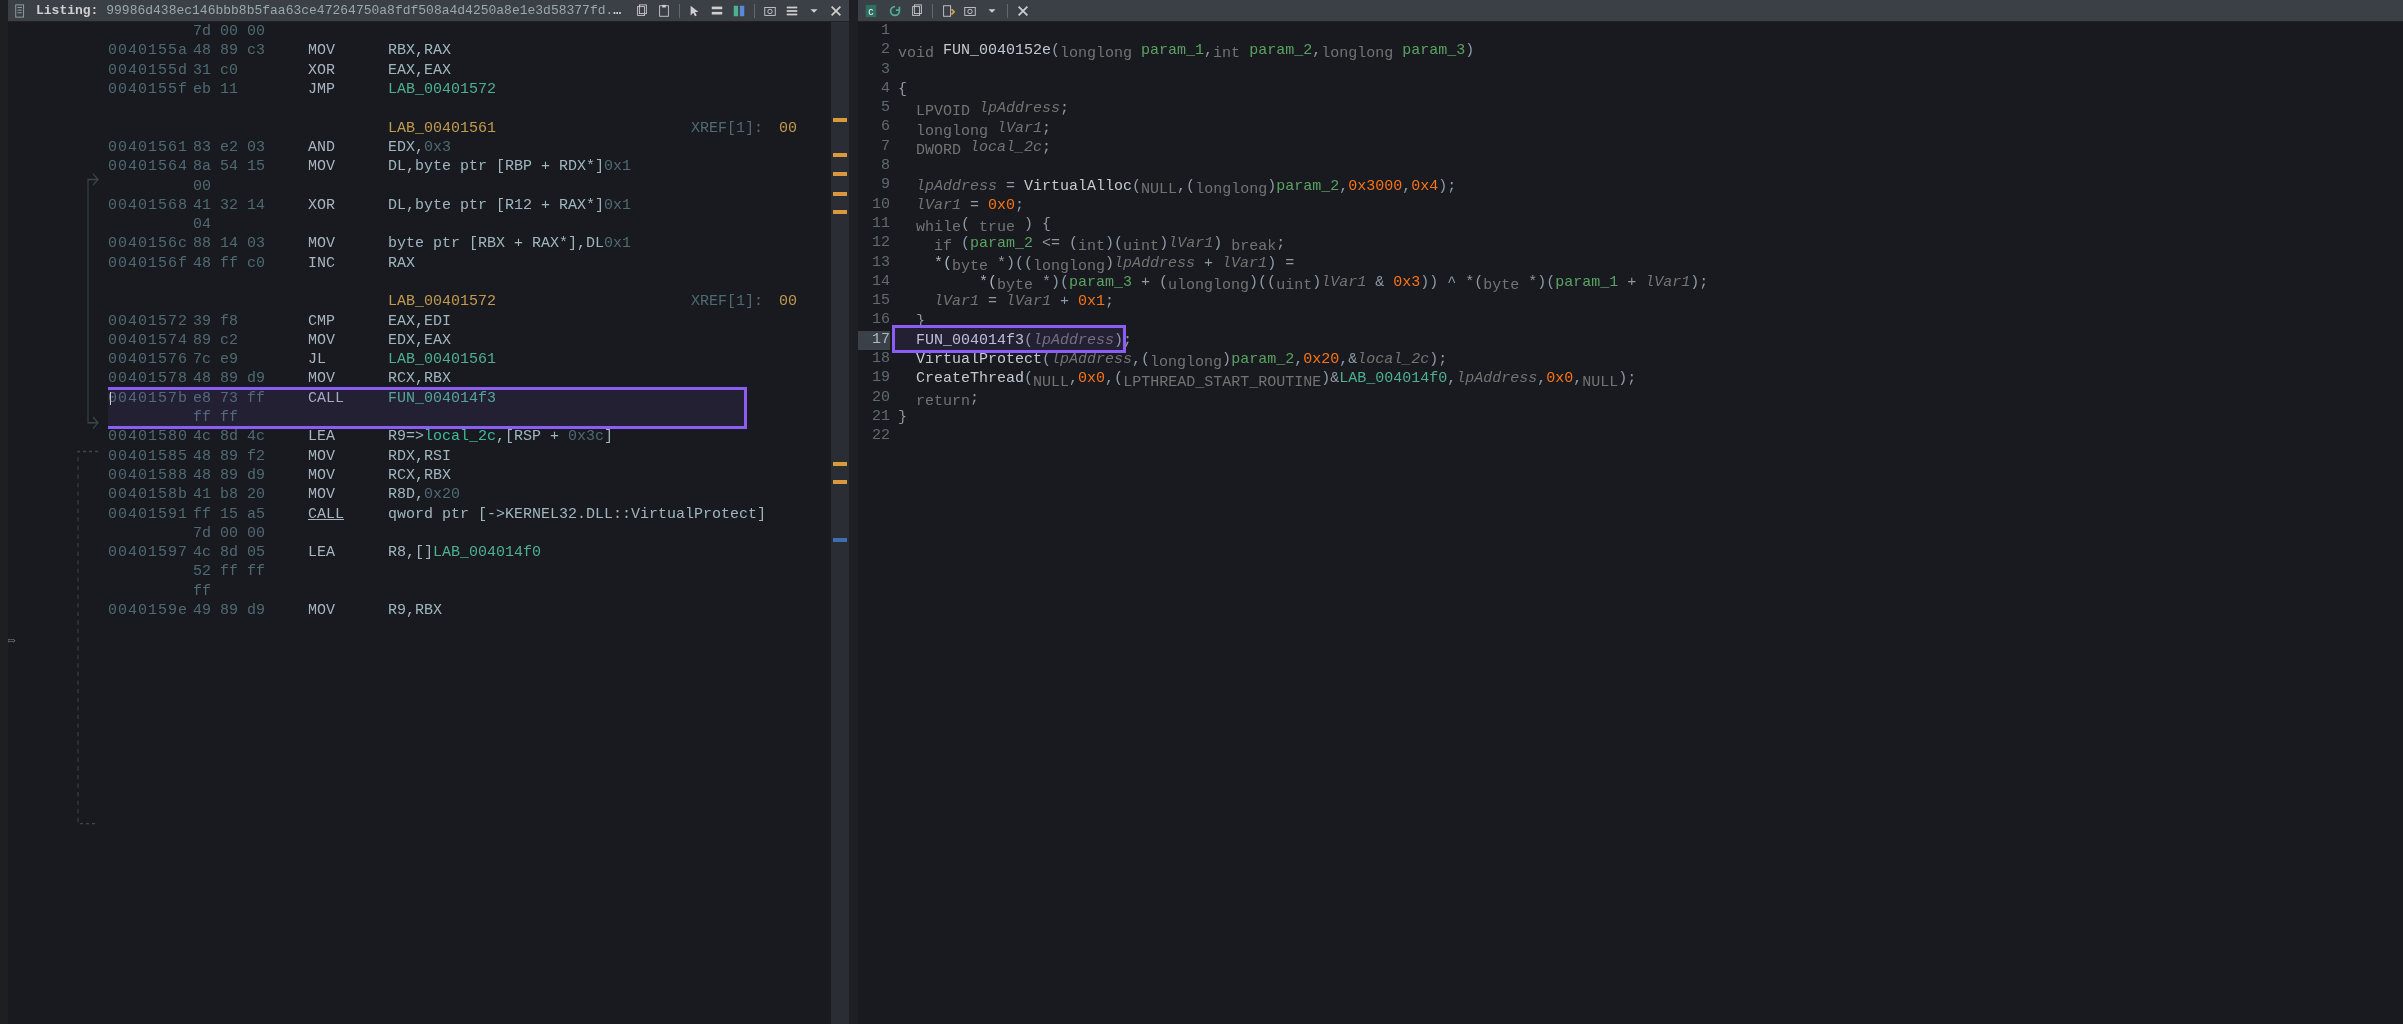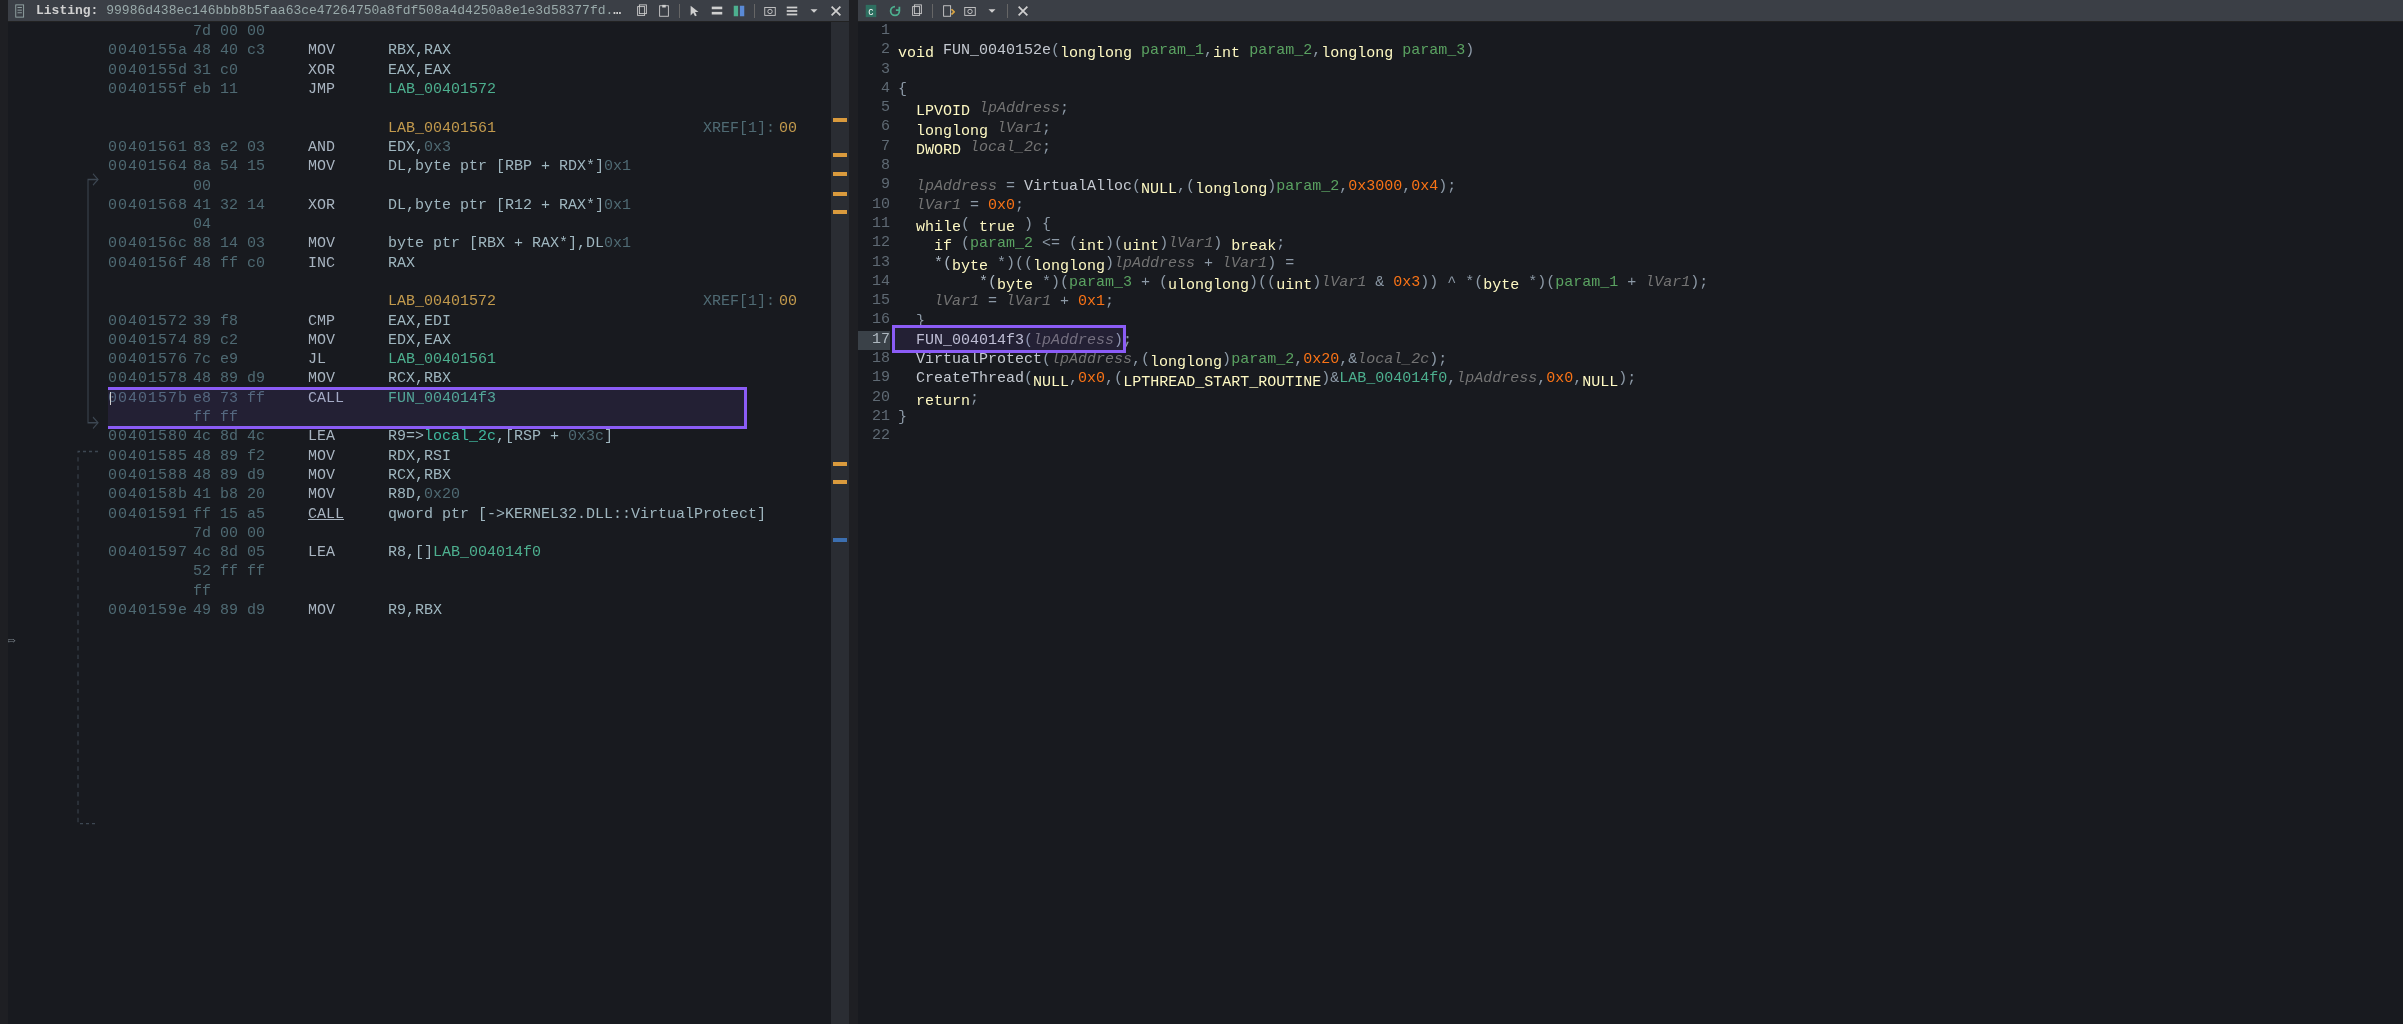--- a/index.html
+++ b/index.html
@@ -24,41 +24,41 @@
 .asm-line { display:flex; height:19.3px; align-items:center; white-space:pre; }
 .addr  { width:85px; color:#4f6a73; letter-spacing:1px; }
 .bytes { width:115px; color:#4f6a73; }
 .mnem  { width:80px; color:#a8b4c0; }
 .ops   { color:#a8b4c0; }
 .ops .reg  { color:#9fb6bf;text-align:center; }
 .ops .lit  { color:#4f6a73; }
 .ops .link { color:#4db08f; }
 .ops .type { color:#3fb89e; }
 .lab-title { color:#c29a4d; }
-.xref { color:#4f6a73; position:absolute; right:56px; }
+.xref { color:#4f6a73; position:absolute; right:68px; }
 .xref2 { color:#c29a4d; position:absolute; right:34px; }
 .mnem.und { text-decoration:underline; }
 
 .sel-box { position:absolute; border:3px solid #8b5cf6; background:rgba(139,92,246,0.10);
   pointer-events:none; }
 .cursor-dot { position:absolute; width:1px; height:13px; background:#d0d0d0; }
 
 
 .ovstrip { width:18px; background:#2a2d33; position:relative; }
 .ovstrip .mk { position:absolute; left:2px; right:2px; height:4px; }
 
 
 .decompile-panel { flex:1; height:100%; display:flex; flex-direction:column; background:#181a1f; }
 .decomp-body { flex:1; display:flex; overflow:hidden; }
 .gutter { width:40px; text-align:right; padding-right:8px; background:#181a1f; color:#5f6a74; }
 .gutter div { height:19.3px; }
 .gutter .curline { background:#3a4148; color:#aeb8c0; }
 .code { flex:1; background:#181a1f; position:relative; }
 .code-line { height:19.3px; display:flex; align-items:center; white-space:pre; }
-.tok-kw      { color:#fef9c3;margin-top:6px; }
+.tok-kw      { color:#737373;margin-top:6px; }
 .tok-fn      { color:#c4c9d1; }
 .tok-param   { color:#5aa261; }
 .tok-var     { color:#737373;font-style:italic; }
 .tok-num     { color:#f97316; }
 .tok-id      { color:#a8b4c0; }
 .tok-punc    { color:#8c99a6; }
 .tok-link    { color:#4db08f; }
 
 
 .far-left { width:8px; background:#1e1f23; }
@@ -154,21 +154,21 @@
           <path d="M90 110 L80 110 L80 280 L90 280"></path>
           <path class="dash" d="M90 300 L70 300 L70 560 L90 560"></path>
           <path d="M85 106 l5 4 l-5 4"></path>
           <path d="M85 276 l5 4 l-5 4"></path>
         </svg>
         <span class="resize-glyph">⇔</span>
       </div>
 
       <div class="asm-col" id="asm-col">
           <div class="asm-line"><span class="addr"></span><span class="bytes">7d 00 00</span><span class="mnem"></span><span class="ops"></span></div>
-          <div class="asm-line"><span class="addr">0040155a</span><span class="bytes">48 40 c3</span><span class="mnem">MOV</span><span class="ops"><span class="reg">RBX,RAX</span></span></div>
+          <div class="asm-line"><span class="addr">0040155a</span><span class="bytes">48 89 c3</span><span class="mnem">MOV</span><span class="ops"><span class="reg">RBX,RAX</span></span></div>
           <div class="asm-line"><span class="addr">0040155d</span><span class="bytes">31 c0</span><span class="mnem">XOR</span><span class="ops"><span class="reg">EAX,EAX</span></span></div>
           <div class="asm-line"><span class="addr">0040155f</span><span class="bytes">eb 11</span><span class="mnem">JMP</span><span class="ops"><span class="link">LAB_00401572</span></span></div>
           <div class="asm-line"></div>
           <div class="asm-line"><span class="addr"></span><span class="bytes"></span><span class="mnem"></span><span class="lab-title">LAB_00401561</span><span class="xref">XREF[1]:</span><span class="xref2">00</span></div>
           <div class="asm-line"><span class="addr">00401561</span><span class="bytes">83 e2 03</span><span class="mnem">AND</span><span class="ops"><span class="reg">EDX,</span><span class="lit">0x3</span></span></div>
           <div class="asm-line"><span class="addr">00401564</span><span class="bytes">8a 54 15</span><span class="mnem">MOV</span><span class="ops"><span class="reg">DL,byte ptr [RBP + RDX*</span><span class="reg">]</span><span class="lit">0x1</span></span></div>
           <div class="asm-line"><span class="addr"></span><span class="bytes">00</span><span class="mnem"></span><span class="ops"></span></div>
           <div class="asm-line"><span class="addr">00401568</span><span class="bytes">41 32 14</span><span class="mnem">XOR</span><span class="ops"><span class="reg">DL,byte ptr [R12 + RAX*</span><span class="reg">]</span><span class="lit">0x1</span></span></div>
           <div class="asm-line"><span class="addr"></span><span class="bytes">04</span><span class="mnem"></span><span class="ops"></span></div>
           <div class="asm-line"><span class="addr">0040156c</span><span class="bytes">88 14 03</span><span class="mnem">MOV</span><span class="ops"><span class="reg">byte ptr [RBX + RAX*</span><span class="reg">],DL</span><span class="lit">0x1</span></span></div>

